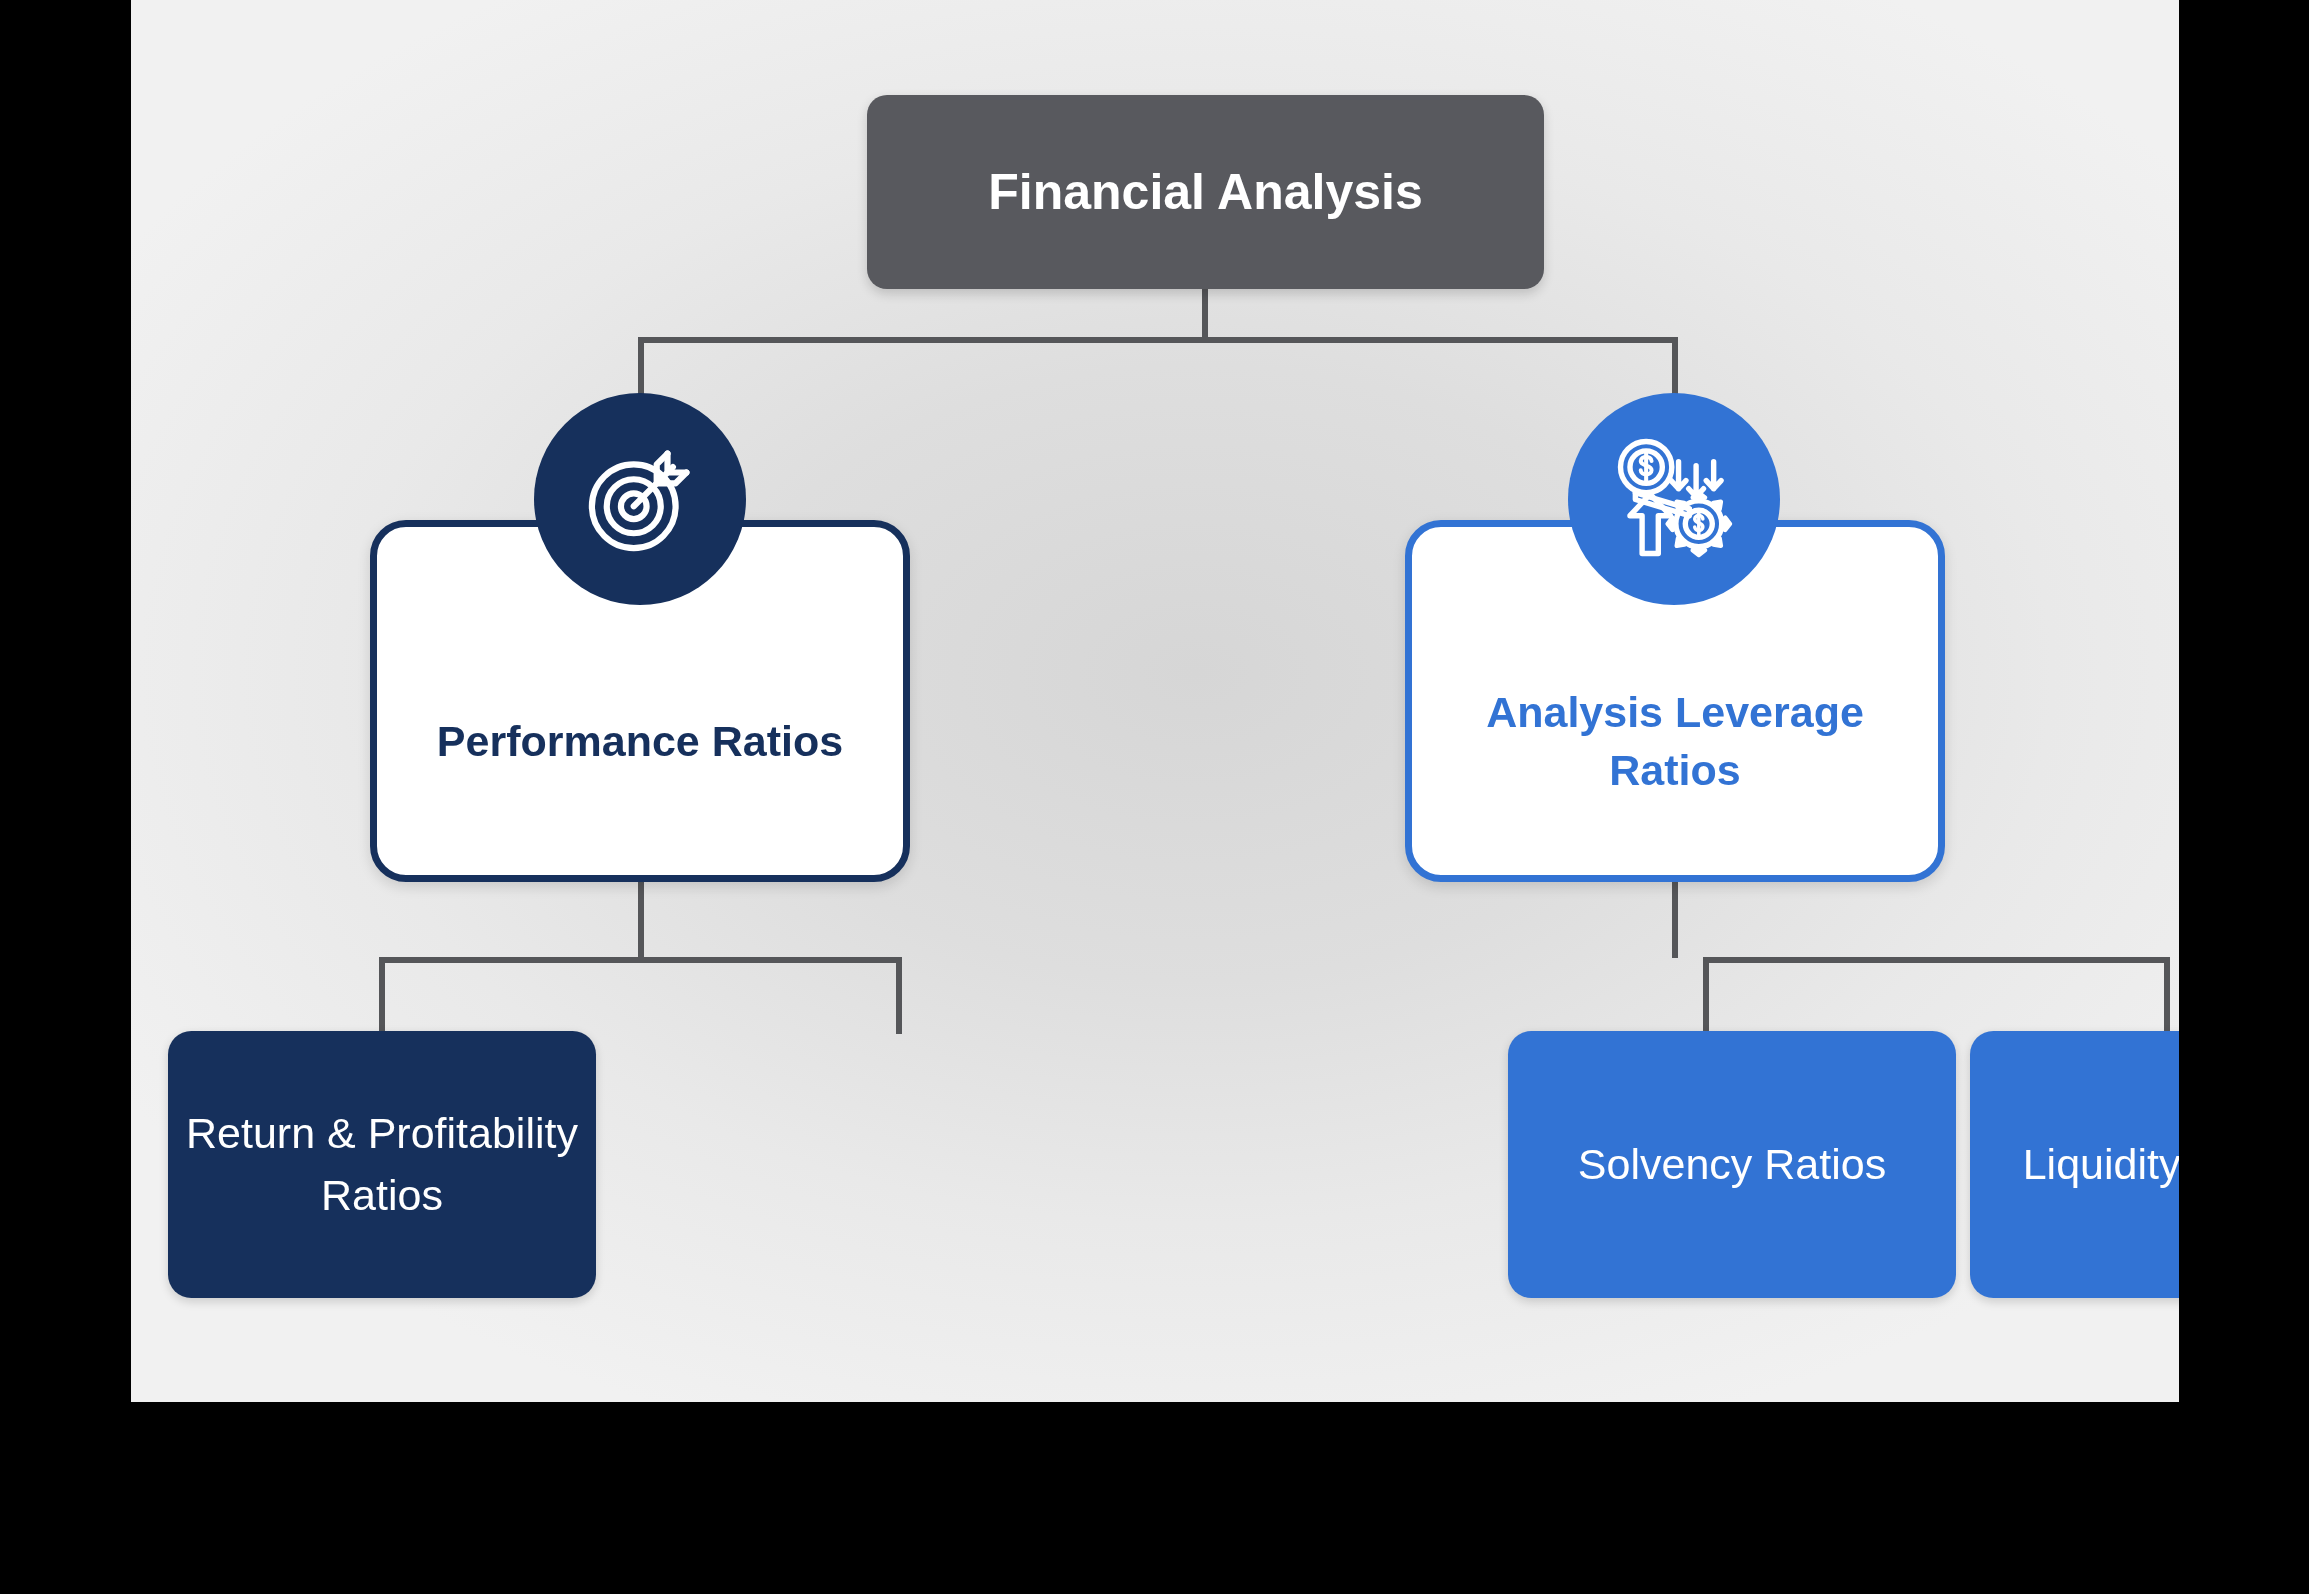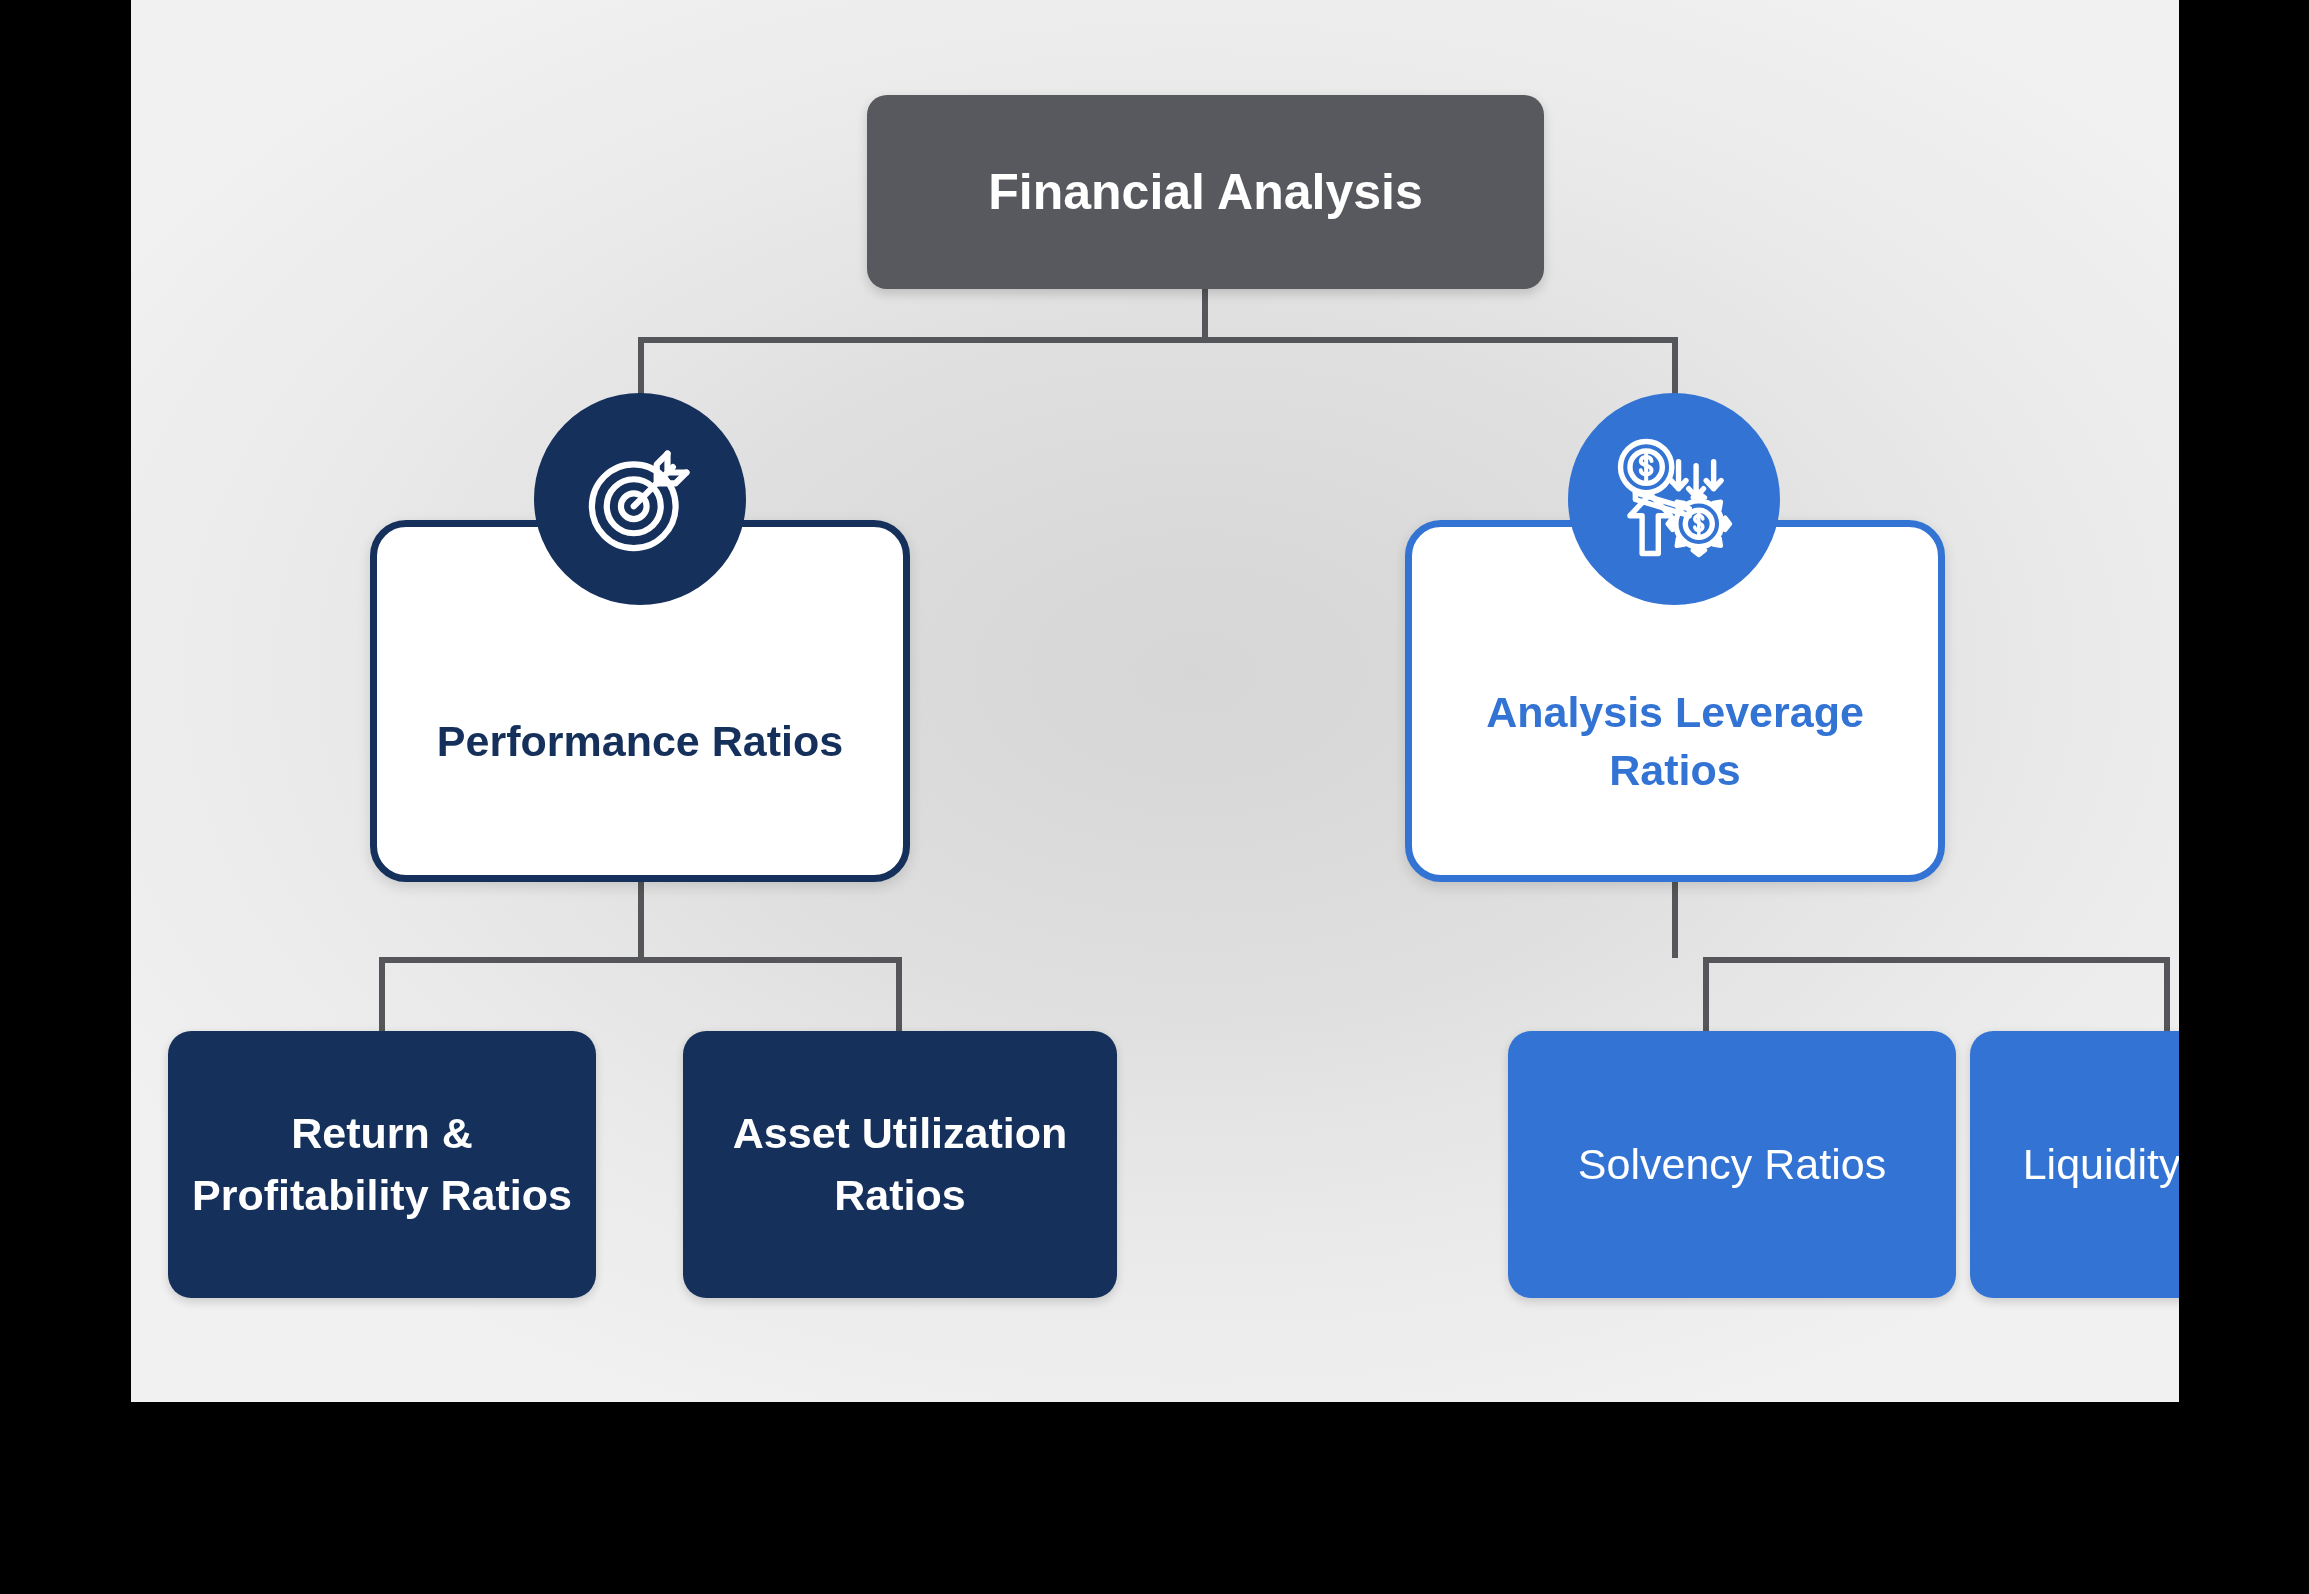--- a/index.html
+++ b/index.html
@@ -44,21 +44,21 @@
   #branch-circle-left{left:403px;background:#16305c;}
   #branch-circle-right{left:1437px;background:#3273d4;}
   .branch-circle svg{width:135px;height:135px;display:block;}
 
   
   .leaf{
     top:1031px;height:267px;border-radius:23.4px;color:#fff;
     font-size:43px;line-height:1.42;box-shadow:0 3.6px 10px rgba(0,0,0,.15);
     padding:0 12.6px;
   }
-  .leaf-navy{background:#16305c;font-weight:bold;}
+  .leaf-navy{background:#16305c;}
   .leaf-blue{background:#3273d4;}
   #leaf-0{left:37px;width:428px;}
   #leaf-1{left:552px;width:434px;}
   #leaf-2{left:1377px;width:448px;}
   #leaf-3{left:1839px;width:397px;}
 
   
   .conn{position:absolute;background:#555659;}
   .v{width:6.3px;}
   .h{height:6.3px;}
@@ -133,23 +133,20 @@
         <path d="M68 45 L72.5 48.5 L63.5 48.5 Z M68 91 L72.5 87.5 L63.5 87.5 Z
                  M45 68 L48.5 63.5 L48.5 72.5 Z M91 68 L87.5 63.5 L87.5 72.5 Z
                  M51.7 51.7 L57.2 52.6 L52.6 57.2 Z M84.3 84.3 L78.8 83.4 L83.4 78.8 Z
                  M84.3 51.7 L83.4 57.2 L78.8 52.6 Z M51.7 84.3 L52.6 78.8 L57.2 83.4 Z" stroke-width="3.4"></path>
       </svg>
     </div>
 
     <div class="node leaf leaf-navy" id="leaf-0">
       <span>Return &amp; Profitability Ratios</span>
     </div>
-    <div class="node leaf leaf-navy" id="leaf-1">
-      <span>Asset Utilization Ratios</span>
-    </div>
     <div class="node leaf leaf-blue" id="leaf-2">
       <span>Solvency Ratios</span>
     </div>
     <div class="node leaf leaf-blue" id="leaf-3">
       <span>Liquidity Ratios</span>
     </div>
 
   </div>
 </div>
 

